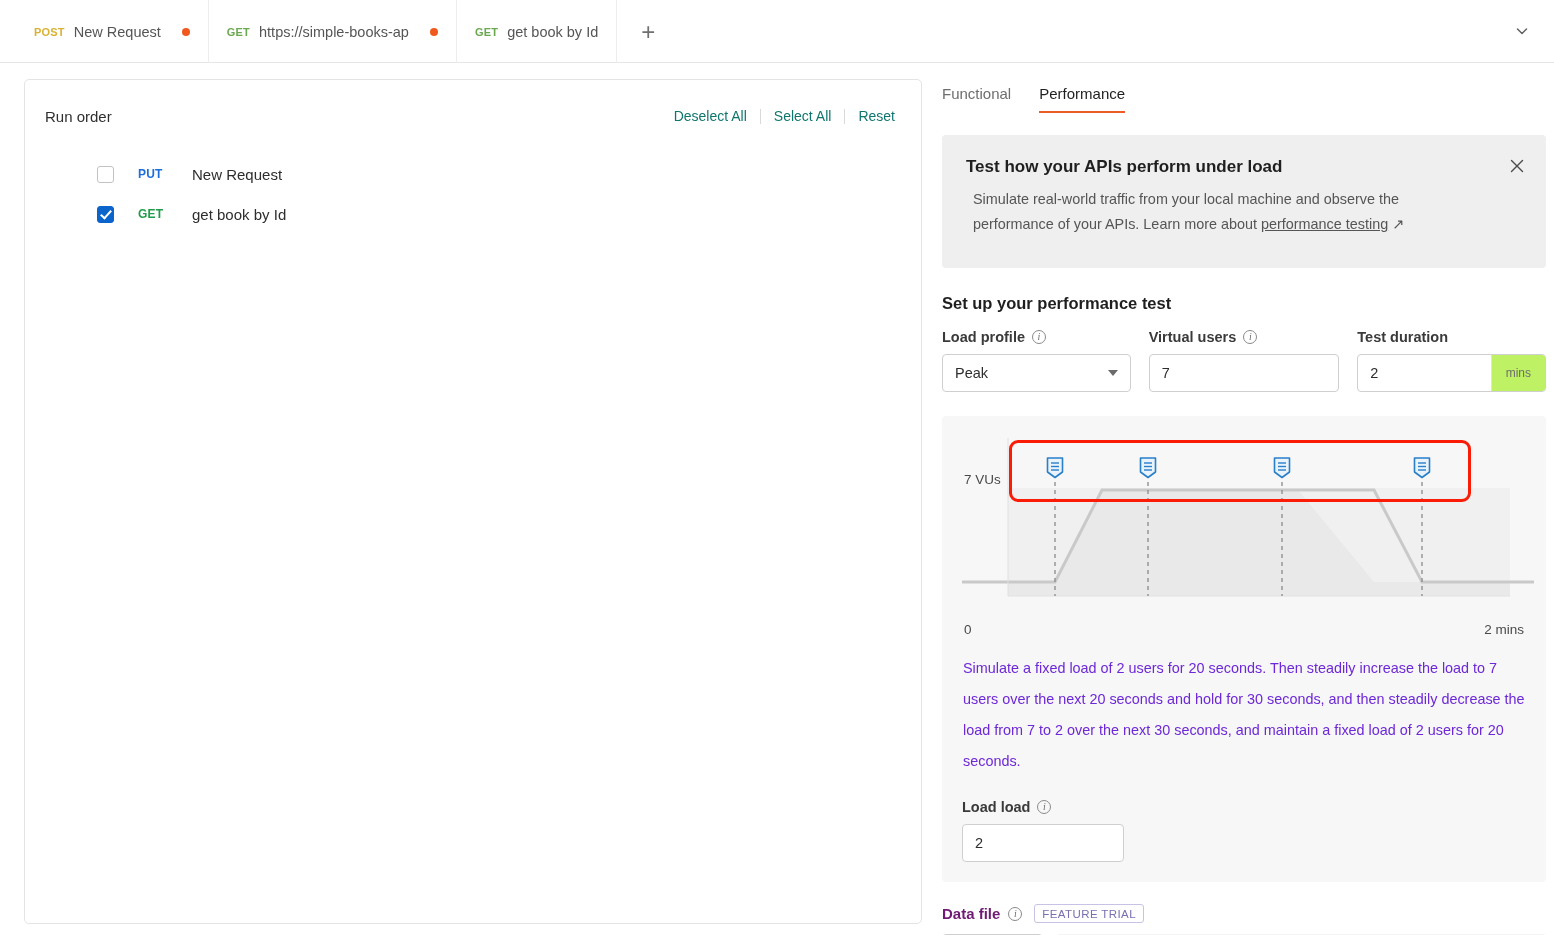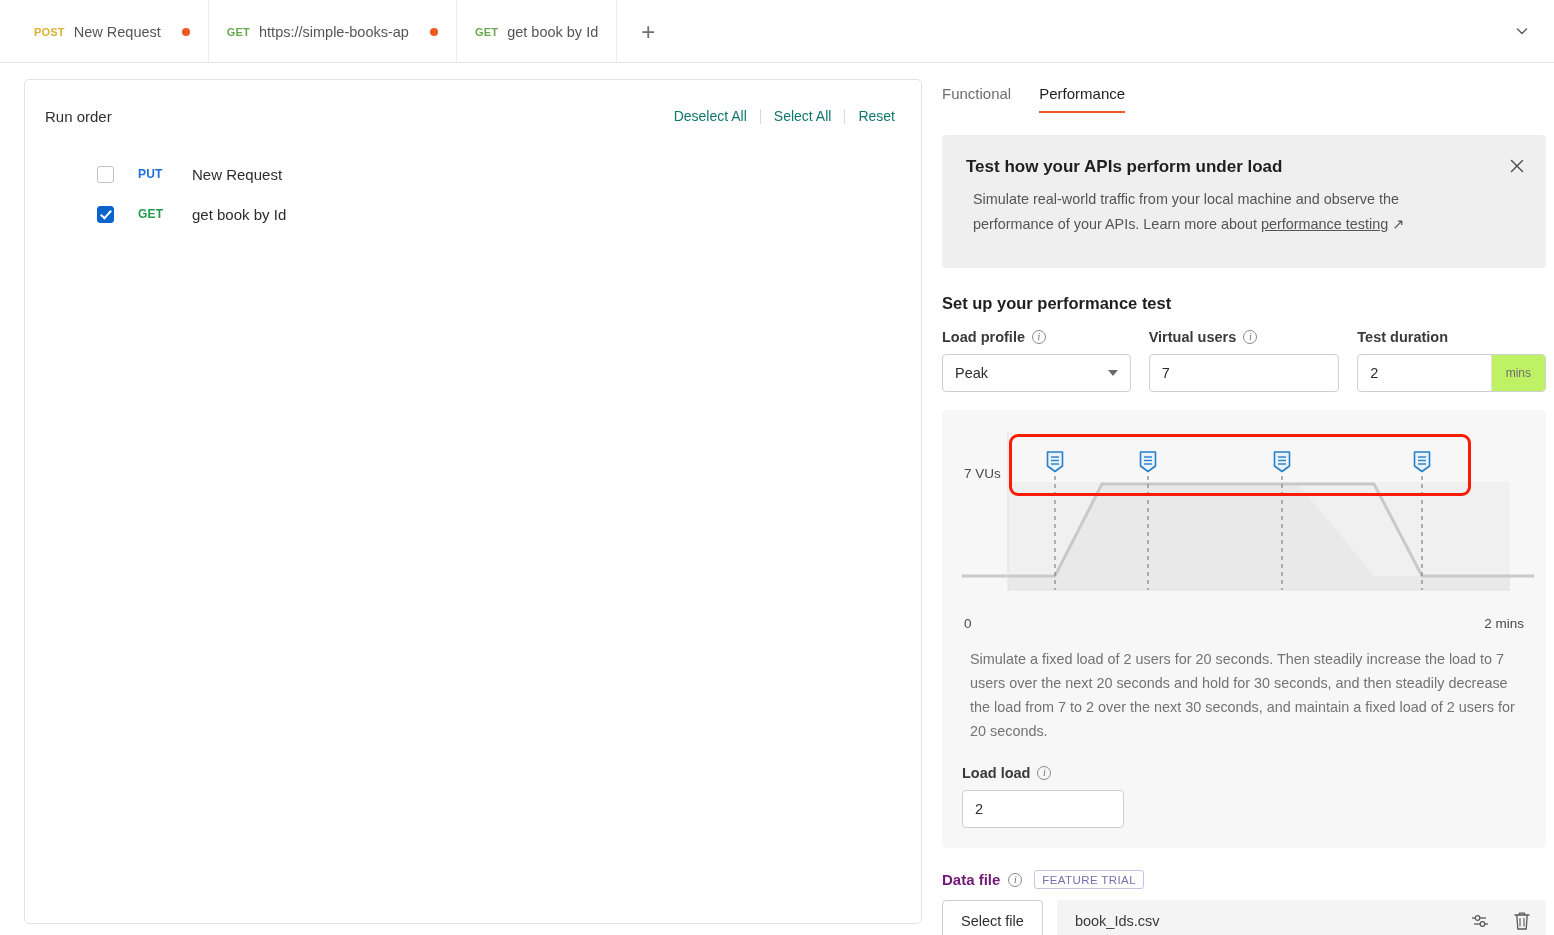--- a/index.html
+++ b/index.html
@@ -251,21 +251,21 @@
   .sectitle {
     margin: 26px 0 16px 8px;
     font-size: 16.5px;
     font-weight: bold;
     color: #1f1f1f;
   }
 
   .fields {
     display: flex;
     gap: 18px;
-    margin: 0 8px 18px 8px;
+    margin: 0 8px 24px 8px;
   }
   .field { position: relative; }
   .field.w1 { width: 190px; }
   .field.w2 { width: 192px; }
   .field.w3 { width: 190px; }
   .flabel {
     display: flex;
     align-items: center;
     gap: 7px;
     font-size: 14.5px;
@@ -361,24 +361,24 @@
     z-index: 4;
     pointer-events: none;
   }
   .marker {
     position: absolute;
     top: 18px;
     width: 20px; height: 24px;
     z-index: 5;
   }
   .desc {
-    margin: 16px 0 0 8px;
+    margin: 16px 0 0 1px;
     font-size: 14.4px;
-    line-height: 24px;
-    color: #737373;
+    line-height: 31px;
+    color: #6d28d9;
   }
   .baseload { margin-top: 22px; }
   .baseload .ctl { width: 162px; }
 
   
   .datafile { margin: 22px 8px 0 8px; }
   .df-head {
     display: flex;
     align-items: center;
     gap: 8px;

